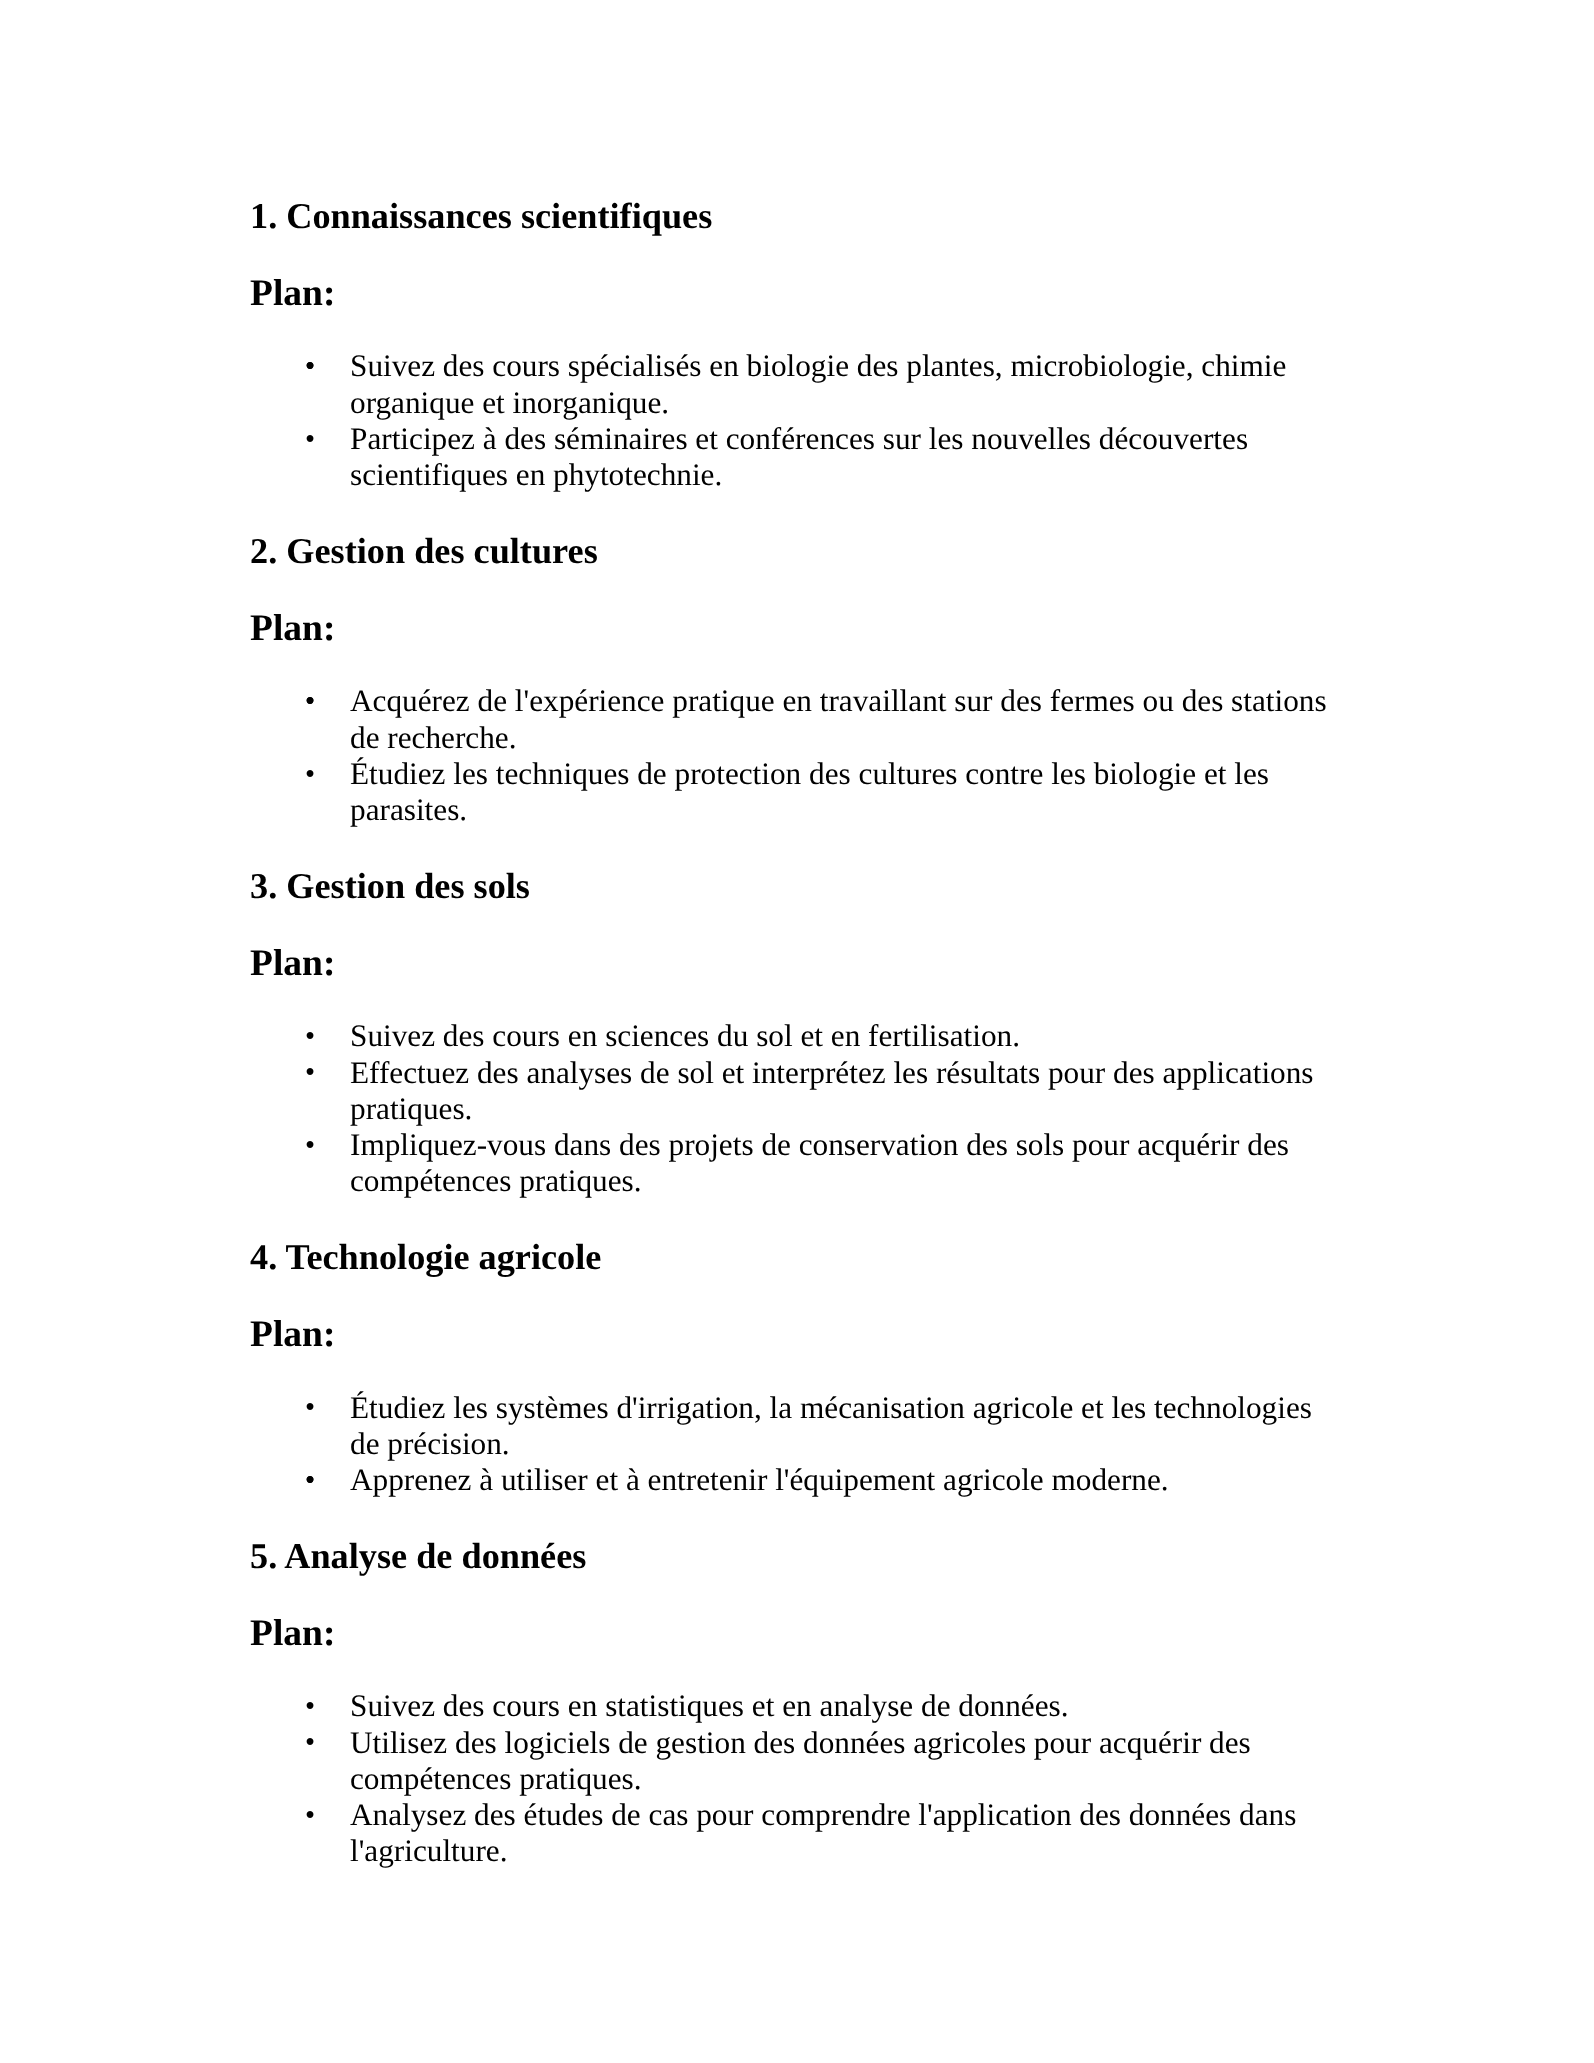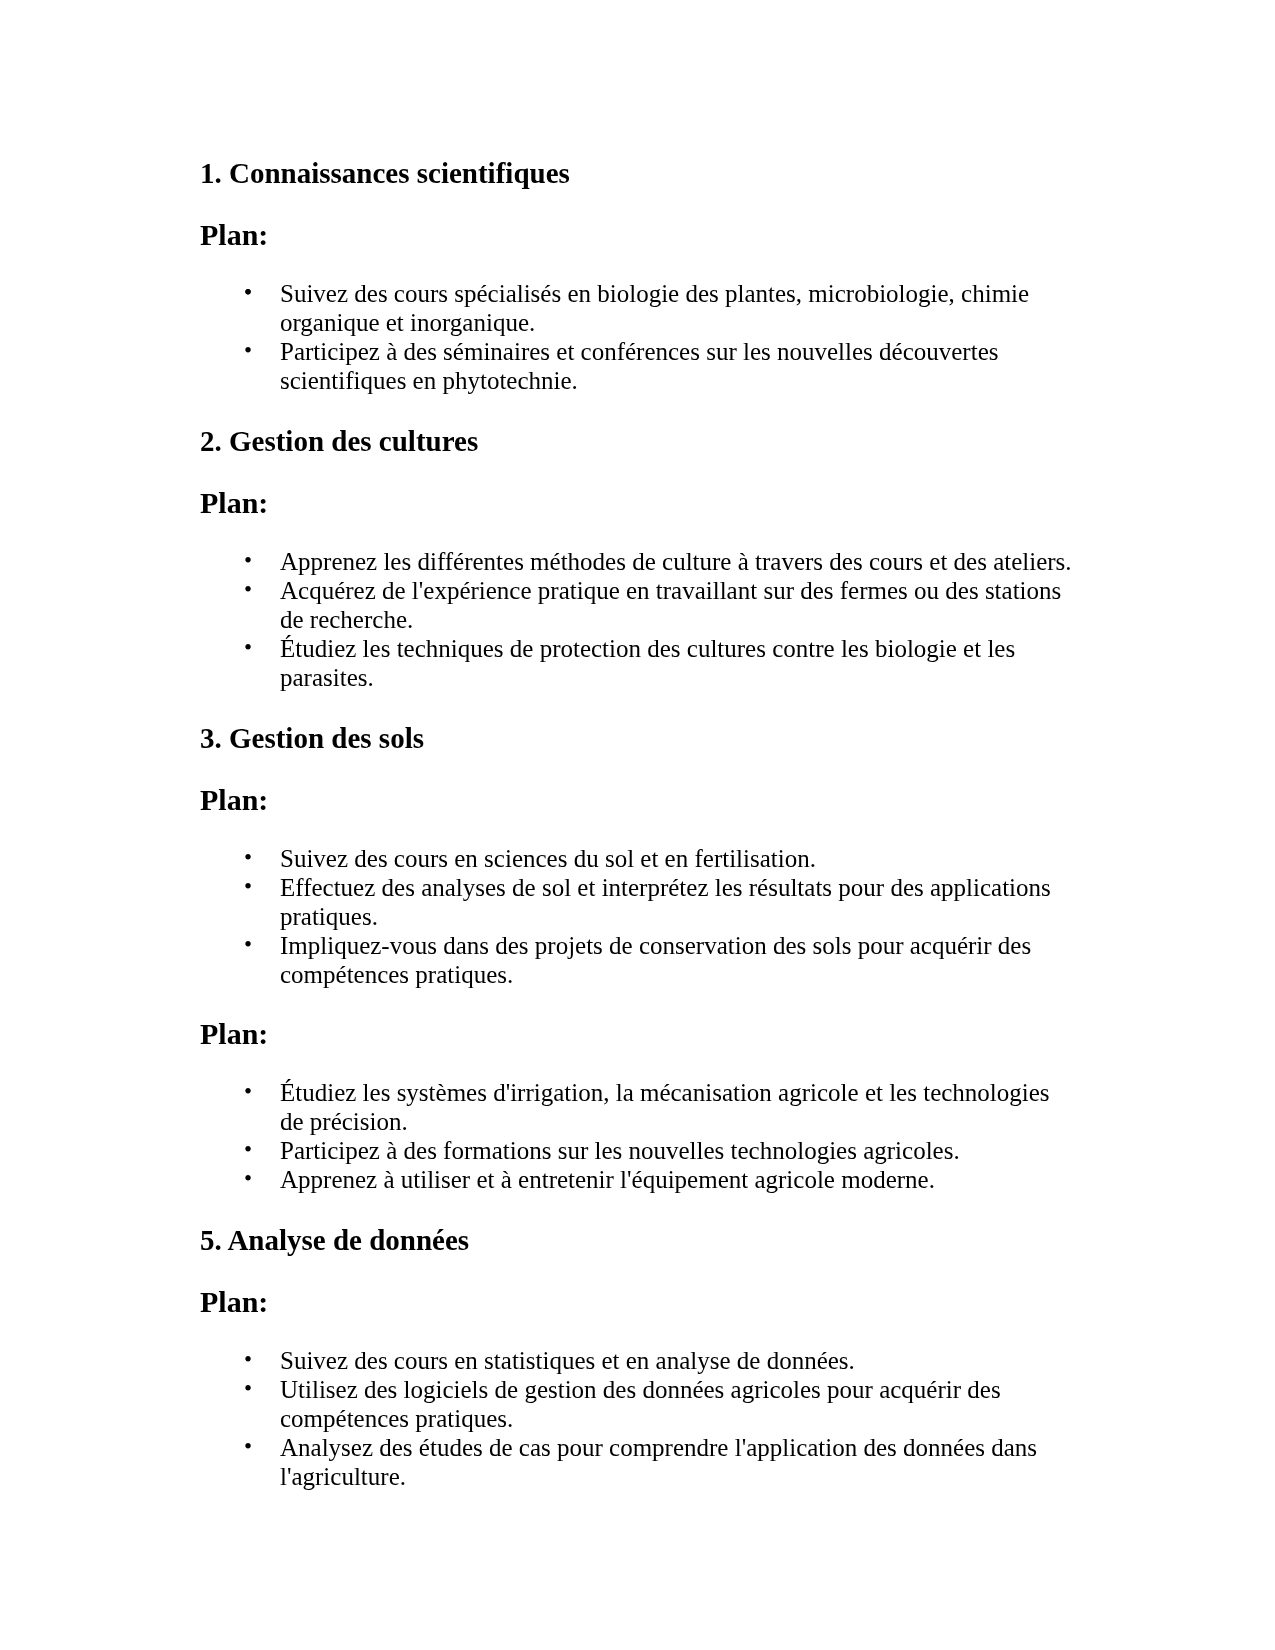--- a/index.html
+++ b/index.html
@@ -68,41 +68,42 @@
           <li><span class="bullet">•</span></li>
           <li><span class="bullet">•</span><span>Suivez des cours spécialisés en biologie des plantes, microbiologie, chimie organique et inorganique.</span></li>
           <li><span class="bullet">•</span><span>Participez à des séminaires et conférences sur les nouvelles découvertes scientifiques en phytotechnie.</span></li>
         </ul>
   </section>
 
   <section class="doc-section">
     <h2 class="section-heading">2. Gestion des cultures</h2>
     <p class="plan-label">Plan:</p>
     <ul class="plan-list">
-          <li><span class="bullet">•</span><span>Apprenez les différentes méthodes de culture à travers des cours et des ateliers.</span></li>
+          <li><span class="bullet">•</span></li>
           <li><span class="bullet">•</span><span>Acquérez de l'expérience pratique en travaillant sur des fermes ou des stations de recherche.</span></li>
           <li><span class="bullet">•</span><span>Étudiez les techniques de protection des cultures contre les biologie et les parasites.</span></li>
         </ul>
   </section>
 
   <section class="doc-section">
     <h2 class="section-heading">3. Gestion des sols</h2>
     <p class="plan-label">Plan:</p>
     <ul class="plan-list">
           <li><span class="bullet">•</span><span>Suivez des cours en sciences du sol et en fertilisation.</span></li>
           <li><span class="bullet">•</span><span>Effectuez des analyses de sol et interprétez les résultats pour des applications pratiques.</span></li>
           <li><span class="bullet">•</span><span>Impliquez-vous dans des projets de conservation des sols pour acquérir des compétences pratiques.</span></li>
         </ul>
   </section>
 
   <section class="doc-section">
+    <h2 class="section-heading">4. Technologie agricole</h2>
     <p class="plan-label">Plan:</p>
     <ul class="plan-list">
           <li><span class="bullet">•</span><span>Étudiez les systèmes d'irrigation, la mécanisation agricole et les technologies de précision.</span></li>
-          <li><span class="bullet">•</span><span>Participez à des formations sur les nouvelles technologies agricoles.</span></li>
+          <li><span class="bullet">•</span></li>
           <li><span class="bullet">•</span><span>Apprenez à utiliser et à entretenir l'équipement agricole moderne.</span></li>
         </ul>
   </section>
 
   <section class="doc-section">
     <h2 class="section-heading">5. Analyse de données</h2>
     <p class="plan-label">Plan:</p>
     <ul class="plan-list">
           <li><span class="bullet">•</span><span>Suivez des cours en statistiques et en analyse de données.</span></li>
           <li><span class="bullet">•</span><span>Utilisez des logiciels de gestion des données agricoles pour acquérir des compétences pratiques.</span></li>

